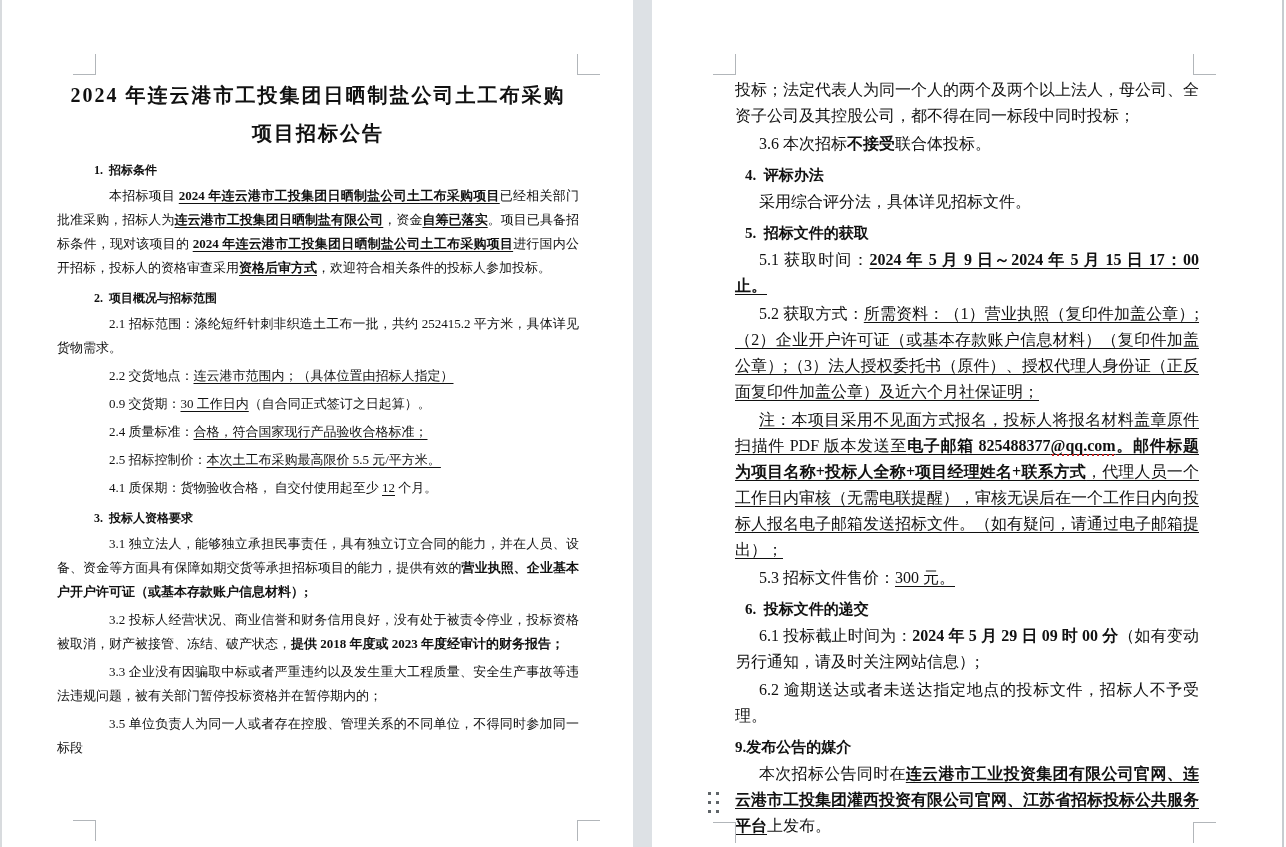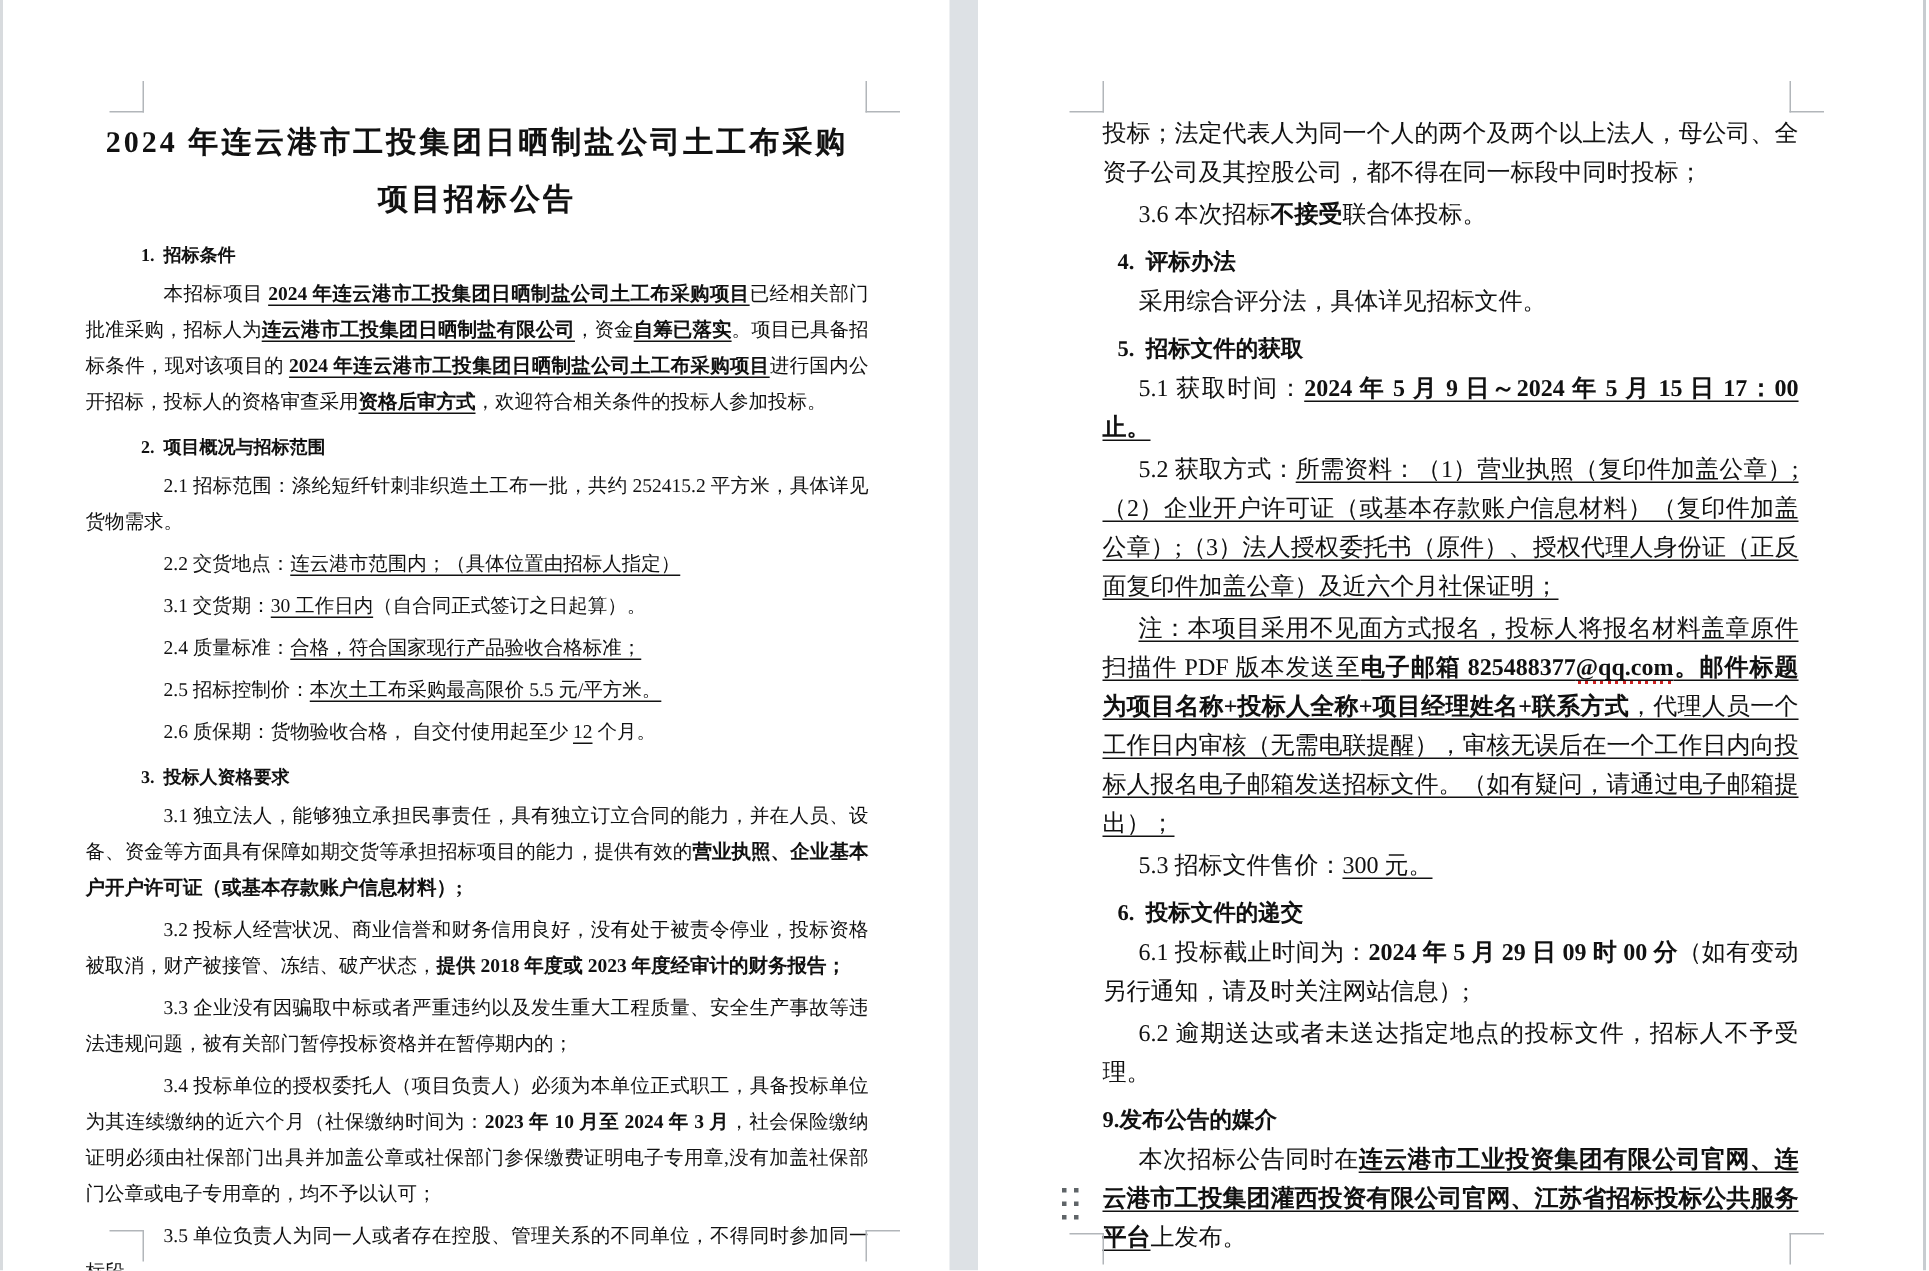--- a/index.html
+++ b/index.html
@@ -71,29 +71,28 @@
 
   <div class="page page-left">
     <div class="content">
         <div class="blk title"><span class="run">2024 年连云港市工投集团日晒制盐公司土工布采购</span></div>
         <div class="blk title"><span class="run">项目招标公告</span></div>
         <div class="blk h"><span class="run">1. 招标条件</span></div>
         <div class="blk p"><span class="run">本招标项目 </span><span class="run b u">2024 年连云港市工投集团日晒制盐公司土工布采购项目</span><span class="run">已经相关部门批准采购，招标人为</span><span class="run b u">连云港市工投集团日晒制盐有限公司</span><span class="run">，资金</span><span class="run b u">自筹已落实</span><span class="run">。项目已具备招标条件，现对该项目的 </span><span class="run b u">2024 年连云港市工投集团日晒制盐公司土工布采购项目</span><span class="run">进行国内公开招标，投标人的资格审查采用</span><span class="run b u">资格后审方式</span><span class="run">，欢迎符合相关条件的投标人参加投标。</span></div>
         <div class="blk h"><span class="run">2. 项目概况与招标范围</span></div>
         <div class="blk p"><span class="run">2.1 招标范围：涤纶短纤针刺非织造土工布一批，共约 252415.2 平方米，具体详见货物需求。</span></div>
         <div class="blk p"><span class="run">2.2 交货地点：</span><span class="run u">连云港市范围内；（具体位置由招标人指定）</span></div>
-        <div class="blk p"><span class="run">3.1 交货期：</span><span class="run u">30 工作日内</span><span class="run">（自合同正式签订之日起算）。</span></div>
+        <div class="blk p"><span class="run">0.9 交货期：</span><span class="run u">30 工作日内</span><span class="run">（自合同正式签订之日起算）。</span></div>
         <div class="blk p"><span class="run">2.4 质量标准：</span><span class="run u">合格，符合国家现行产品验收合格标准；</span></div>
         <div class="blk p"><span class="run">2.5 招标控制价：</span><span class="run u">本次土工布采购最高限价 5.5 元/平方米。</span></div>
-        <div class="blk p"><span class="run">2.6 质保期：货物验收合格， 自交付使用起至少 </span><span class="run u">12</span><span class="run"> 个月。</span></div>
+        <div class="blk p"><span class="run">4.1 质保期：货物验收合格， 自交付使用起至少 </span><span class="run u">12</span><span class="run"> 个月。</span></div>
         <div class="blk h"><span class="run">3. 投标人资格要求</span></div>
         <div class="blk p"><span class="run">3.1 独立法人，能够独立承担民事责任，具有独立订立合同的能力，并在人员、设备、资金等方面具有保障如期交货等承担招标项目的能力，提供有效的</span><span class="run b">营业执照、企业基本户开户许可证（或基本存款账户信息材料）;</span></div>
         <div class="blk p"><span class="run">3.2 投标人经营状况、商业信誉和财务信用良好，没有处于被责令停业，投标资格被取消，财产被接管、冻结、破产状态，</span><span class="run b">提供 2018 年度或 2023 年度经审计的财务报告；</span></div>
         <div class="blk p"><span class="run">3.3 企业没有因骗取中标或者严重违约以及发生重大工程质量、安全生产事故等违法违规问题，被有关部门暂停投标资格并在暂停期内的；</span></div>
-        <div class="blk p"><span class="run">3.4 投标单位的授权委托人（项目负责人）必须为本单位正式职工，具备投标单位为其连续缴纳的近六个月（社保缴纳时间为：</span><span class="run b">2023 年 10 月至 2024 年 3 月</span><span class="run">，社会保险缴纳证明必须由社保部门出具并加盖公章或社保部门参保缴费证明电子专用章,没有加盖社保部门公章或电子专用章的，均不予以认可；</span></div>
         <div class="blk p"><span class="run">3.5 单位负责人为同一人或者存在控股、管理关系的不同单位，不得同时参加同一标段</span></div>
       </div>
   </div>
 
   <div class="page page-right">
     <div class="content">
         <div class="blk p pni"><span class="run">投标；法定代表人为同一个人的两个及两个以上法人，母公司、全资子公司及其控股公司，都不得在同一标段中同时投标；</span></div>
         <div class="blk p"><span class="run">3.6 本次招标</span><span class="run b">不接受</span><span class="run">联合体投标。</span></div>
         <div class="blk h"><span class="run">4. 评标办法</span></div>
         <div class="blk p"><span class="run">采用综合评分法，具体详见招标文件。</span></div>

